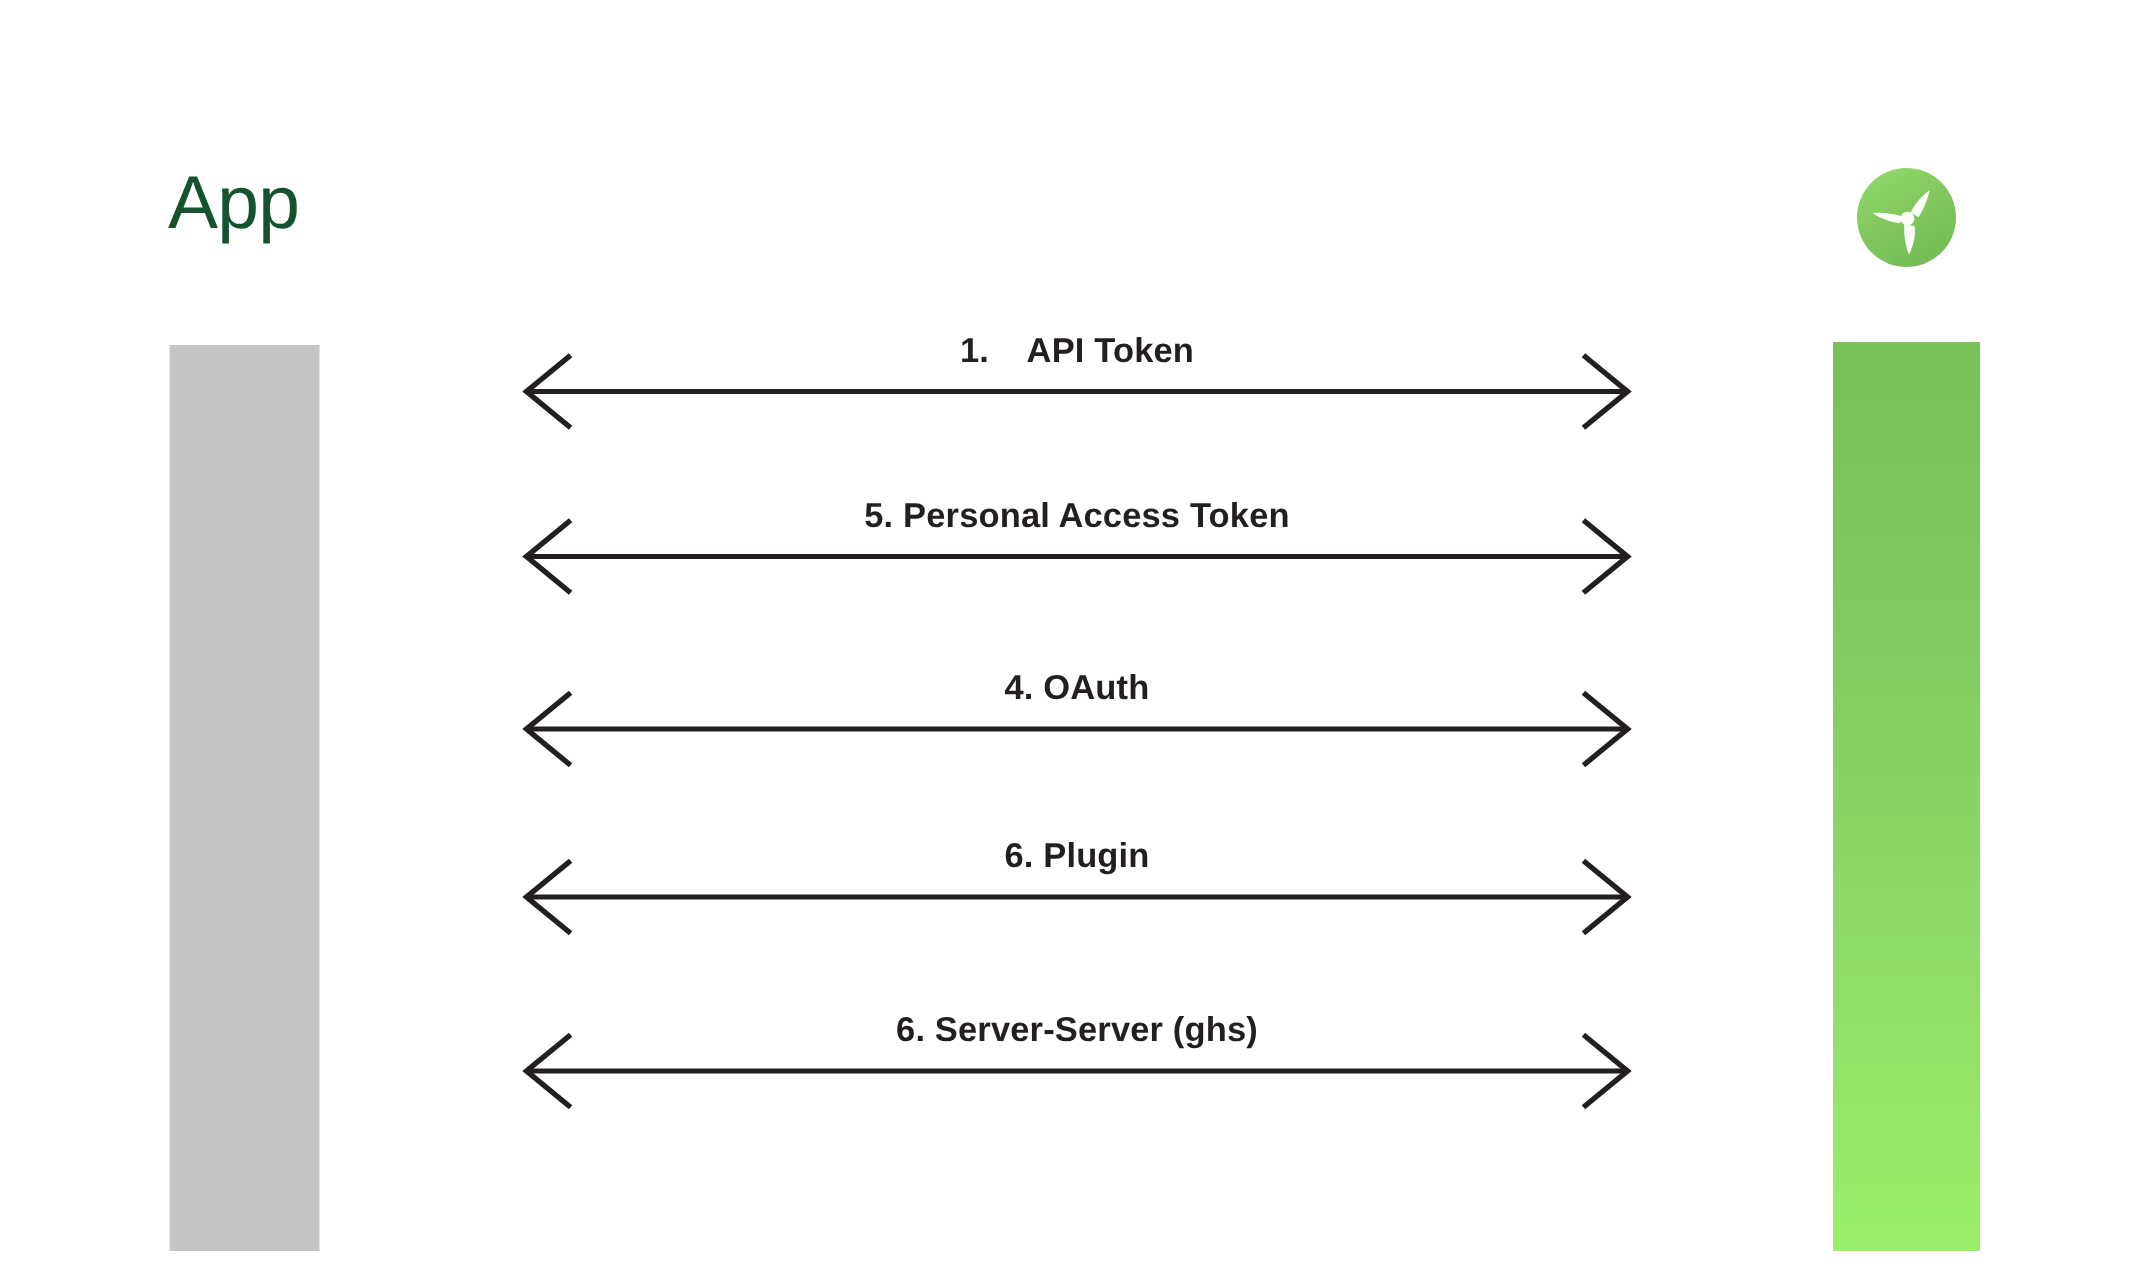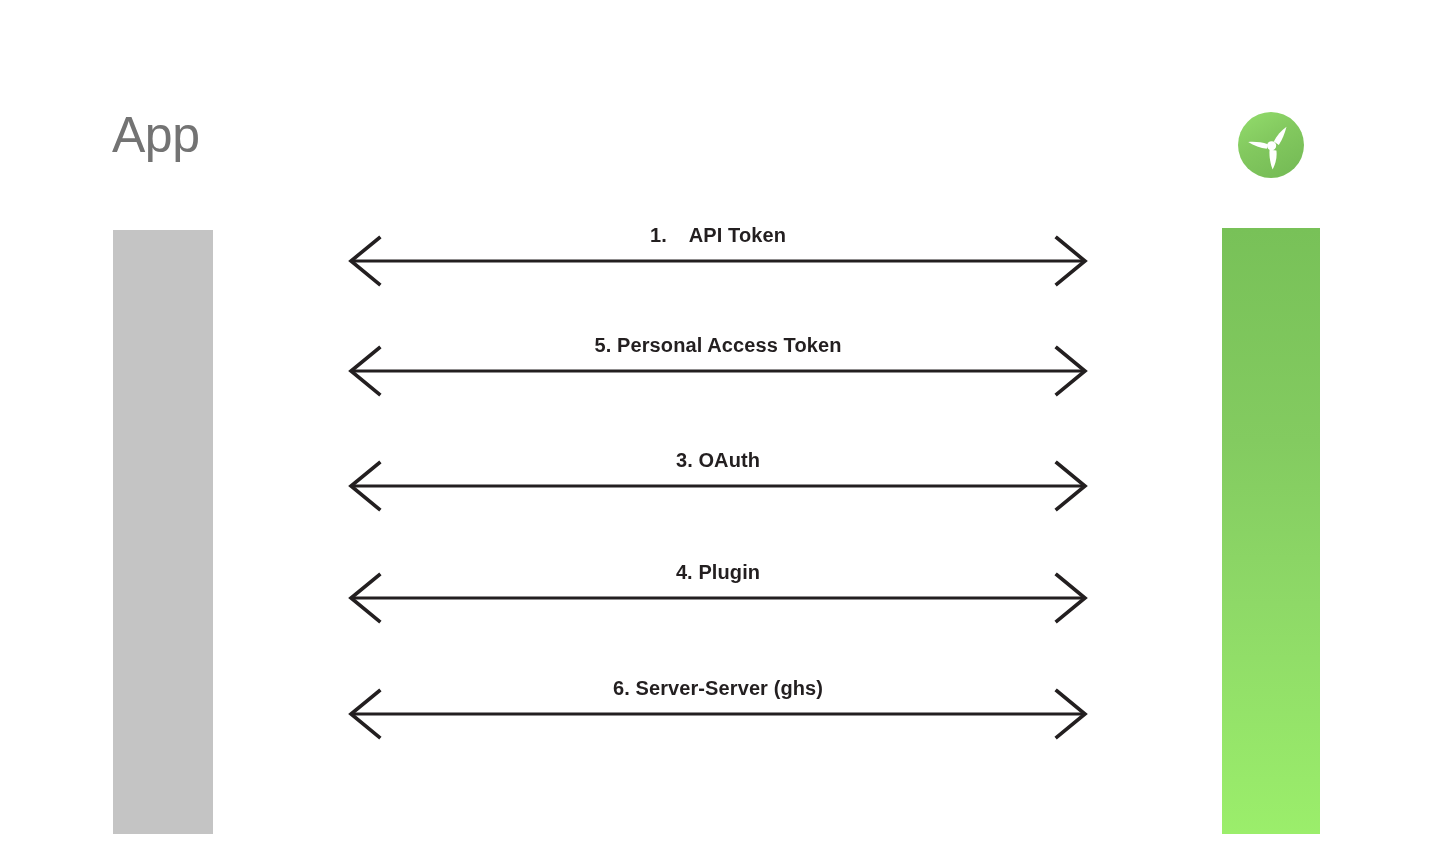--- a/index.html
+++ b/index.html
@@ -22,21 +22,21 @@
   }
 
   
   #page-title {
     position: absolute;
     left: 112px;
     top: 108px;
     font-size: 50px;
     font-weight: 300;
     letter-spacing: -0.5px;
-    color: #737373;
+    color: #14532d;
     line-height: 1.1;
     white-space: nowrap;
   }
 
   
   .lifeline {
     position: absolute;
   }
   #lifeline-app {
     left: 113px;
@@ -73,21 +73,21 @@
     left: 345px;
     width: 746px;
     height: 0;
   }
   .message-label {
     position: absolute;
     left: 0;
     width: 746px;
     bottom: 14px;
     text-align: center;
-    font-size: 20px;
+    font-size: 23px;
     font-weight: bold;
     color: #231f20;
     letter-spacing: 0.1px;
     white-space: pre;
   }
   .message-arrow {
     position: absolute;
     left: 0;
     top: -26px;
     width: 746px;
@@ -149,32 +149,32 @@
     <div class="message-arrow">
       <svg viewBox="0 0 746 52" xmlns="http://www.w3.org/2000/svg">
         <line x1="6" y1="26" x2="740" y2="26" stroke="#231f20" stroke-width="3.2"></line>
         <polyline points="34,3 6,26 34,49" fill="none" stroke="#231f20" stroke-width="3.6" stroke-linecap="square" stroke-linejoin="miter"></polyline>
         <polyline points="712,3 740,26 712,49" fill="none" stroke="#231f20" stroke-width="3.6" stroke-linecap="square" stroke-linejoin="miter"></polyline>
       </svg>
     </div>
   </div>
 
   <div class="message-row" style="top: 486px;">
-    <div class="message-label">3. OAuth</div>
+    <div class="message-label">4. OAuth</div>
     <div class="message-arrow">
       <svg viewBox="0 0 746 52" xmlns="http://www.w3.org/2000/svg">
         <line x1="6" y1="26" x2="740" y2="26" stroke="#231f20" stroke-width="3.2"></line>
         <polyline points="34,3 6,26 34,49" fill="none" stroke="#231f20" stroke-width="3.6" stroke-linecap="square" stroke-linejoin="miter"></polyline>
         <polyline points="712,3 740,26 712,49" fill="none" stroke="#231f20" stroke-width="3.6" stroke-linecap="square" stroke-linejoin="miter"></polyline>
       </svg>
     </div>
   </div>
 
   <div class="message-row" style="top: 598px;">
-    <div class="message-label">4. Plugin</div>
+    <div class="message-label">6. Plugin</div>
     <div class="message-arrow">
       <svg viewBox="0 0 746 52" xmlns="http://www.w3.org/2000/svg">
         <line x1="6" y1="26" x2="740" y2="26" stroke="#231f20" stroke-width="3.2"></line>
         <polyline points="34,3 6,26 34,49" fill="none" stroke="#231f20" stroke-width="3.6" stroke-linecap="square" stroke-linejoin="miter"></polyline>
         <polyline points="712,3 740,26 712,49" fill="none" stroke="#231f20" stroke-width="3.6" stroke-linecap="square" stroke-linejoin="miter"></polyline>
       </svg>
     </div>
   </div>
 
   <div class="message-row" style="top: 714px;">

